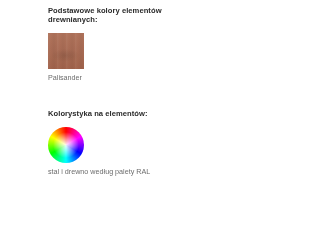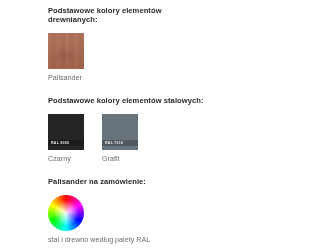--- a/index.html
+++ b/index.html
@@ -31,21 +31,21 @@
     line-height: 9px;
     letter-spacing: 0.05px;
     margin: 0;
     white-space: pre-line;
   }
 
   .swatch-row {
     display: flex;
     flex-direction: row;
     align-items: flex-start;
-    gap: 18px;
+    gap: 11px;
   }
 
   .swatch-cell {
     display: flex;
     flex-direction: column;
     align-items: flex-start;
   }
 
   .swatch {
     width: 36px;
@@ -140,46 +140,25 @@
         <div class="swatch wood" id="sw-0-0" style="background-color: rgb(169, 104, 79);"></div>
         <div class="caption">Palisander</div>
       </div>
 
 
     </div>
   </div>
 
   <div class="gap-b"></div>
 
-  <div class="section">
-    <div class="heading">Podstawowe kolory elementów stalowych:</div>
-    <div class="gap-c"></div>
-    <div class="swatch-row">
-
-      <div class="swatch-cell">
-        <div class="swatch" id="sw-1-0" style="background-color: rgb(38, 37, 35);">
-          <div class="ral-tag">RAL 9005</div>
-        </div>
-        <div class="caption">Czarny</div>
-      </div>
-
-      <div class="swatch-cell">
-        <div class="swatch" id="sw-1-1" style="background-color: rgb(104, 115, 124);">
-          <div class="ral-tag">RAL 7016</div>
-        </div>
-        <div class="caption">Grafit</div>
-      </div>
-
-    </div>
-  </div>
 
   <div class="gap-d"></div>
 
   <div class="section">
-    <div class="heading">Palisander na zamówienie:</div>
+    <div class="heading">Kolorystyka na elementów:</div>
     <div class="gap-e"></div>
     <div class="swatch-cell">
       <div class="wheel"></div>
       <div class="caption">stal i drewno według palety RAL</div>
     </div>
   </div>
 
 </div>
 
 </body></html>

